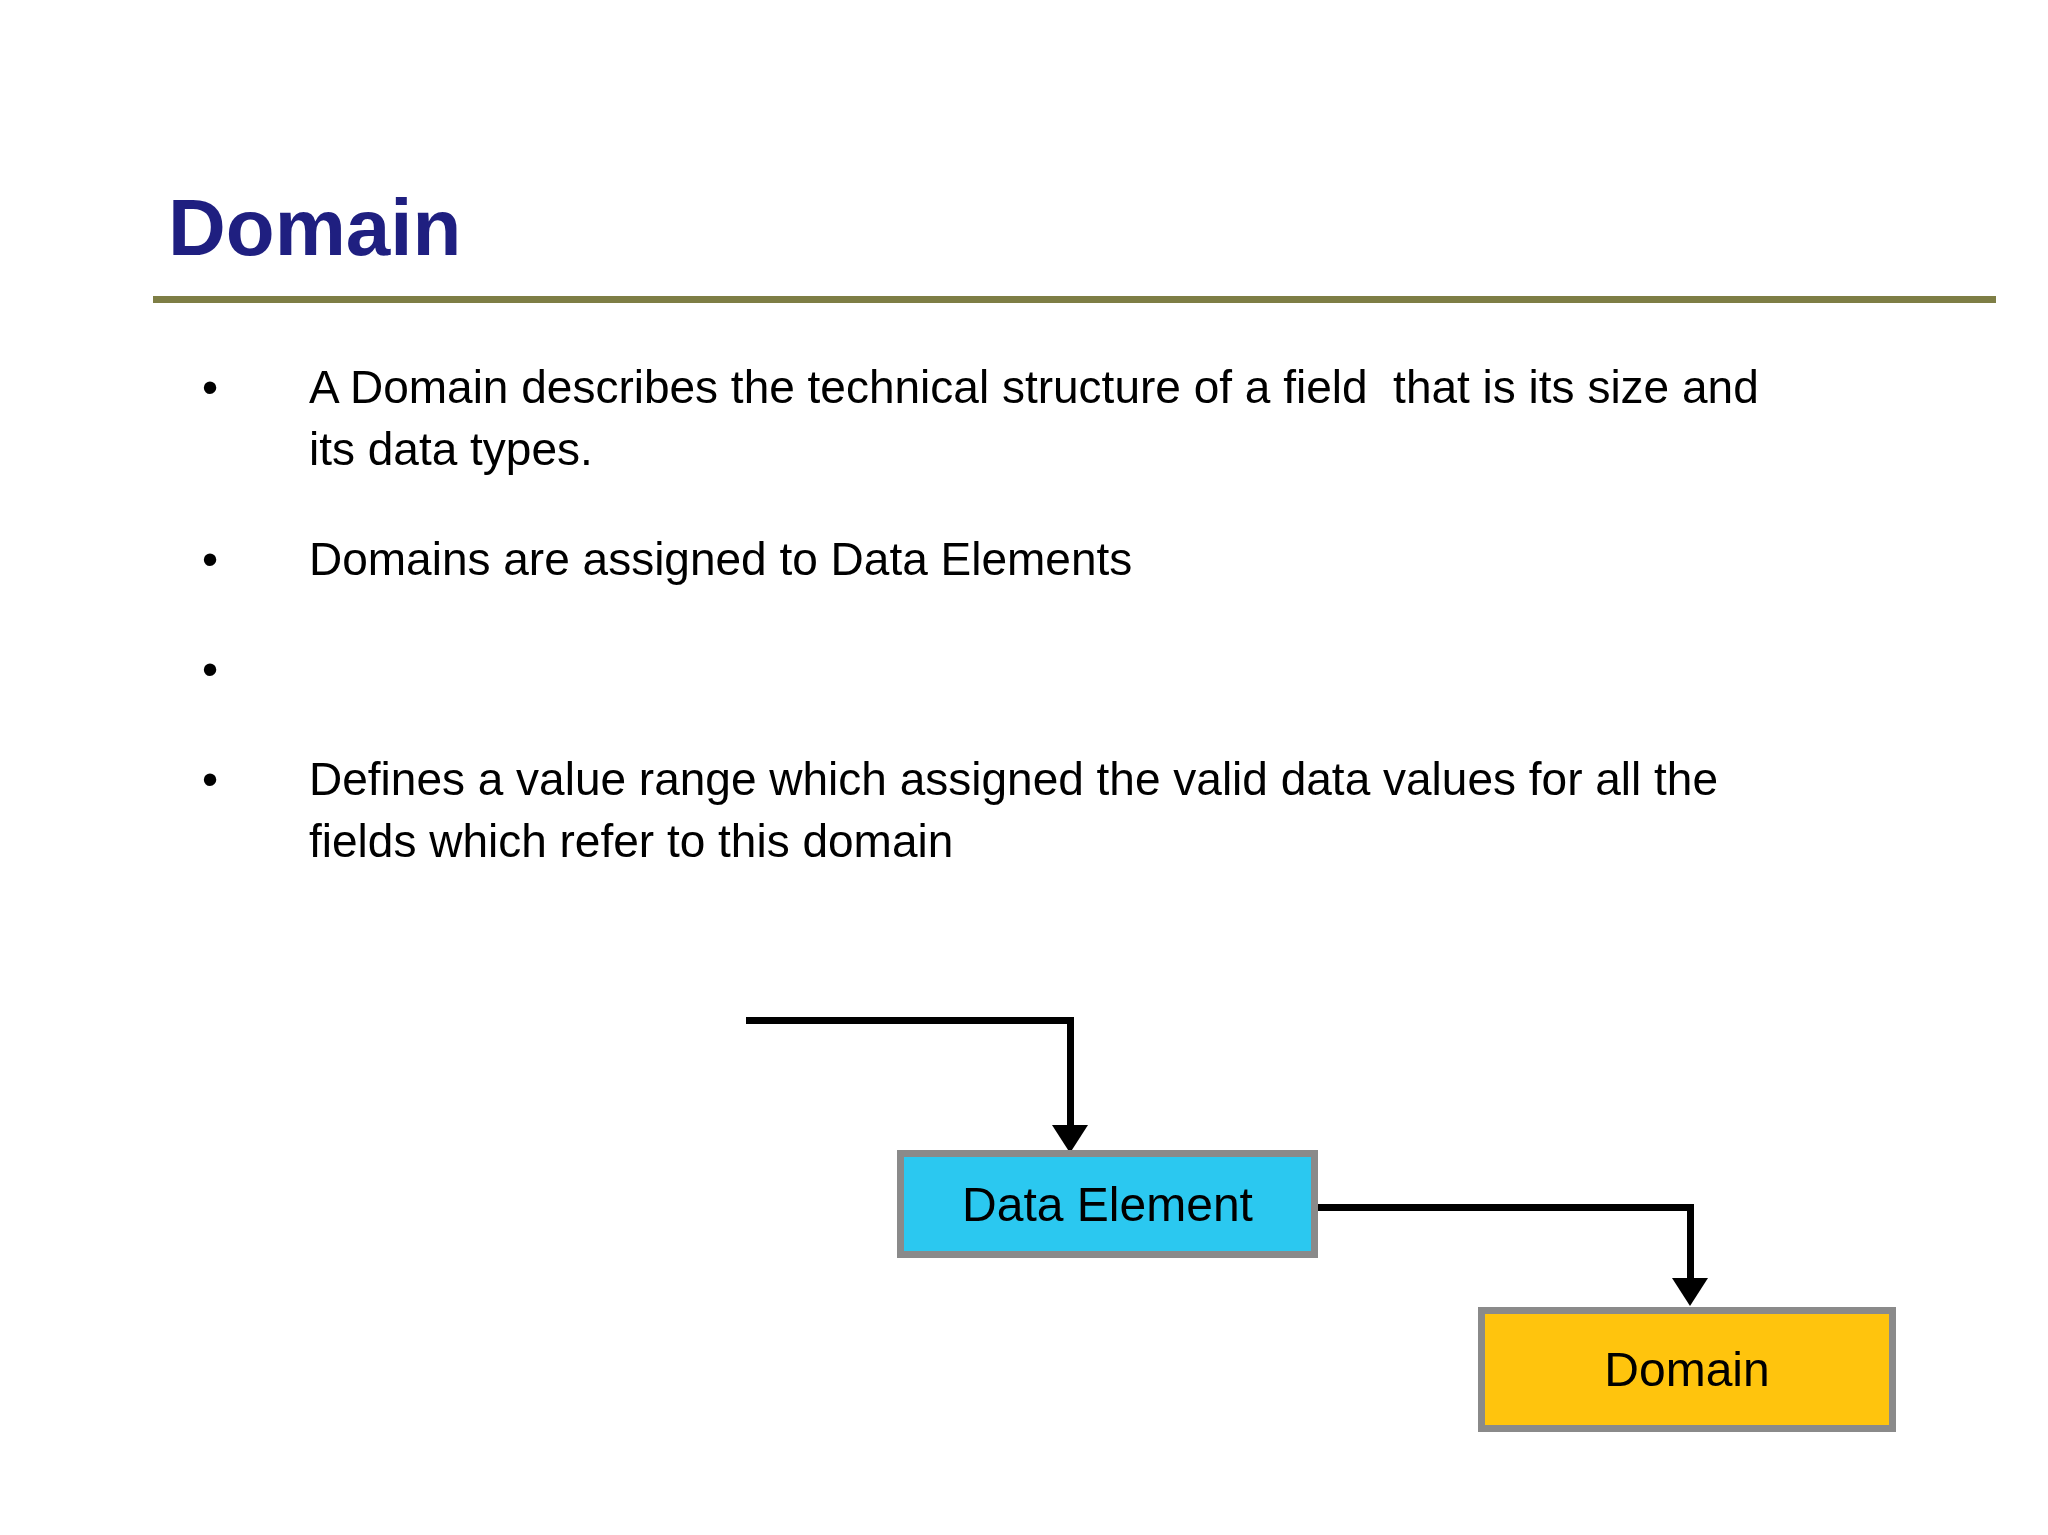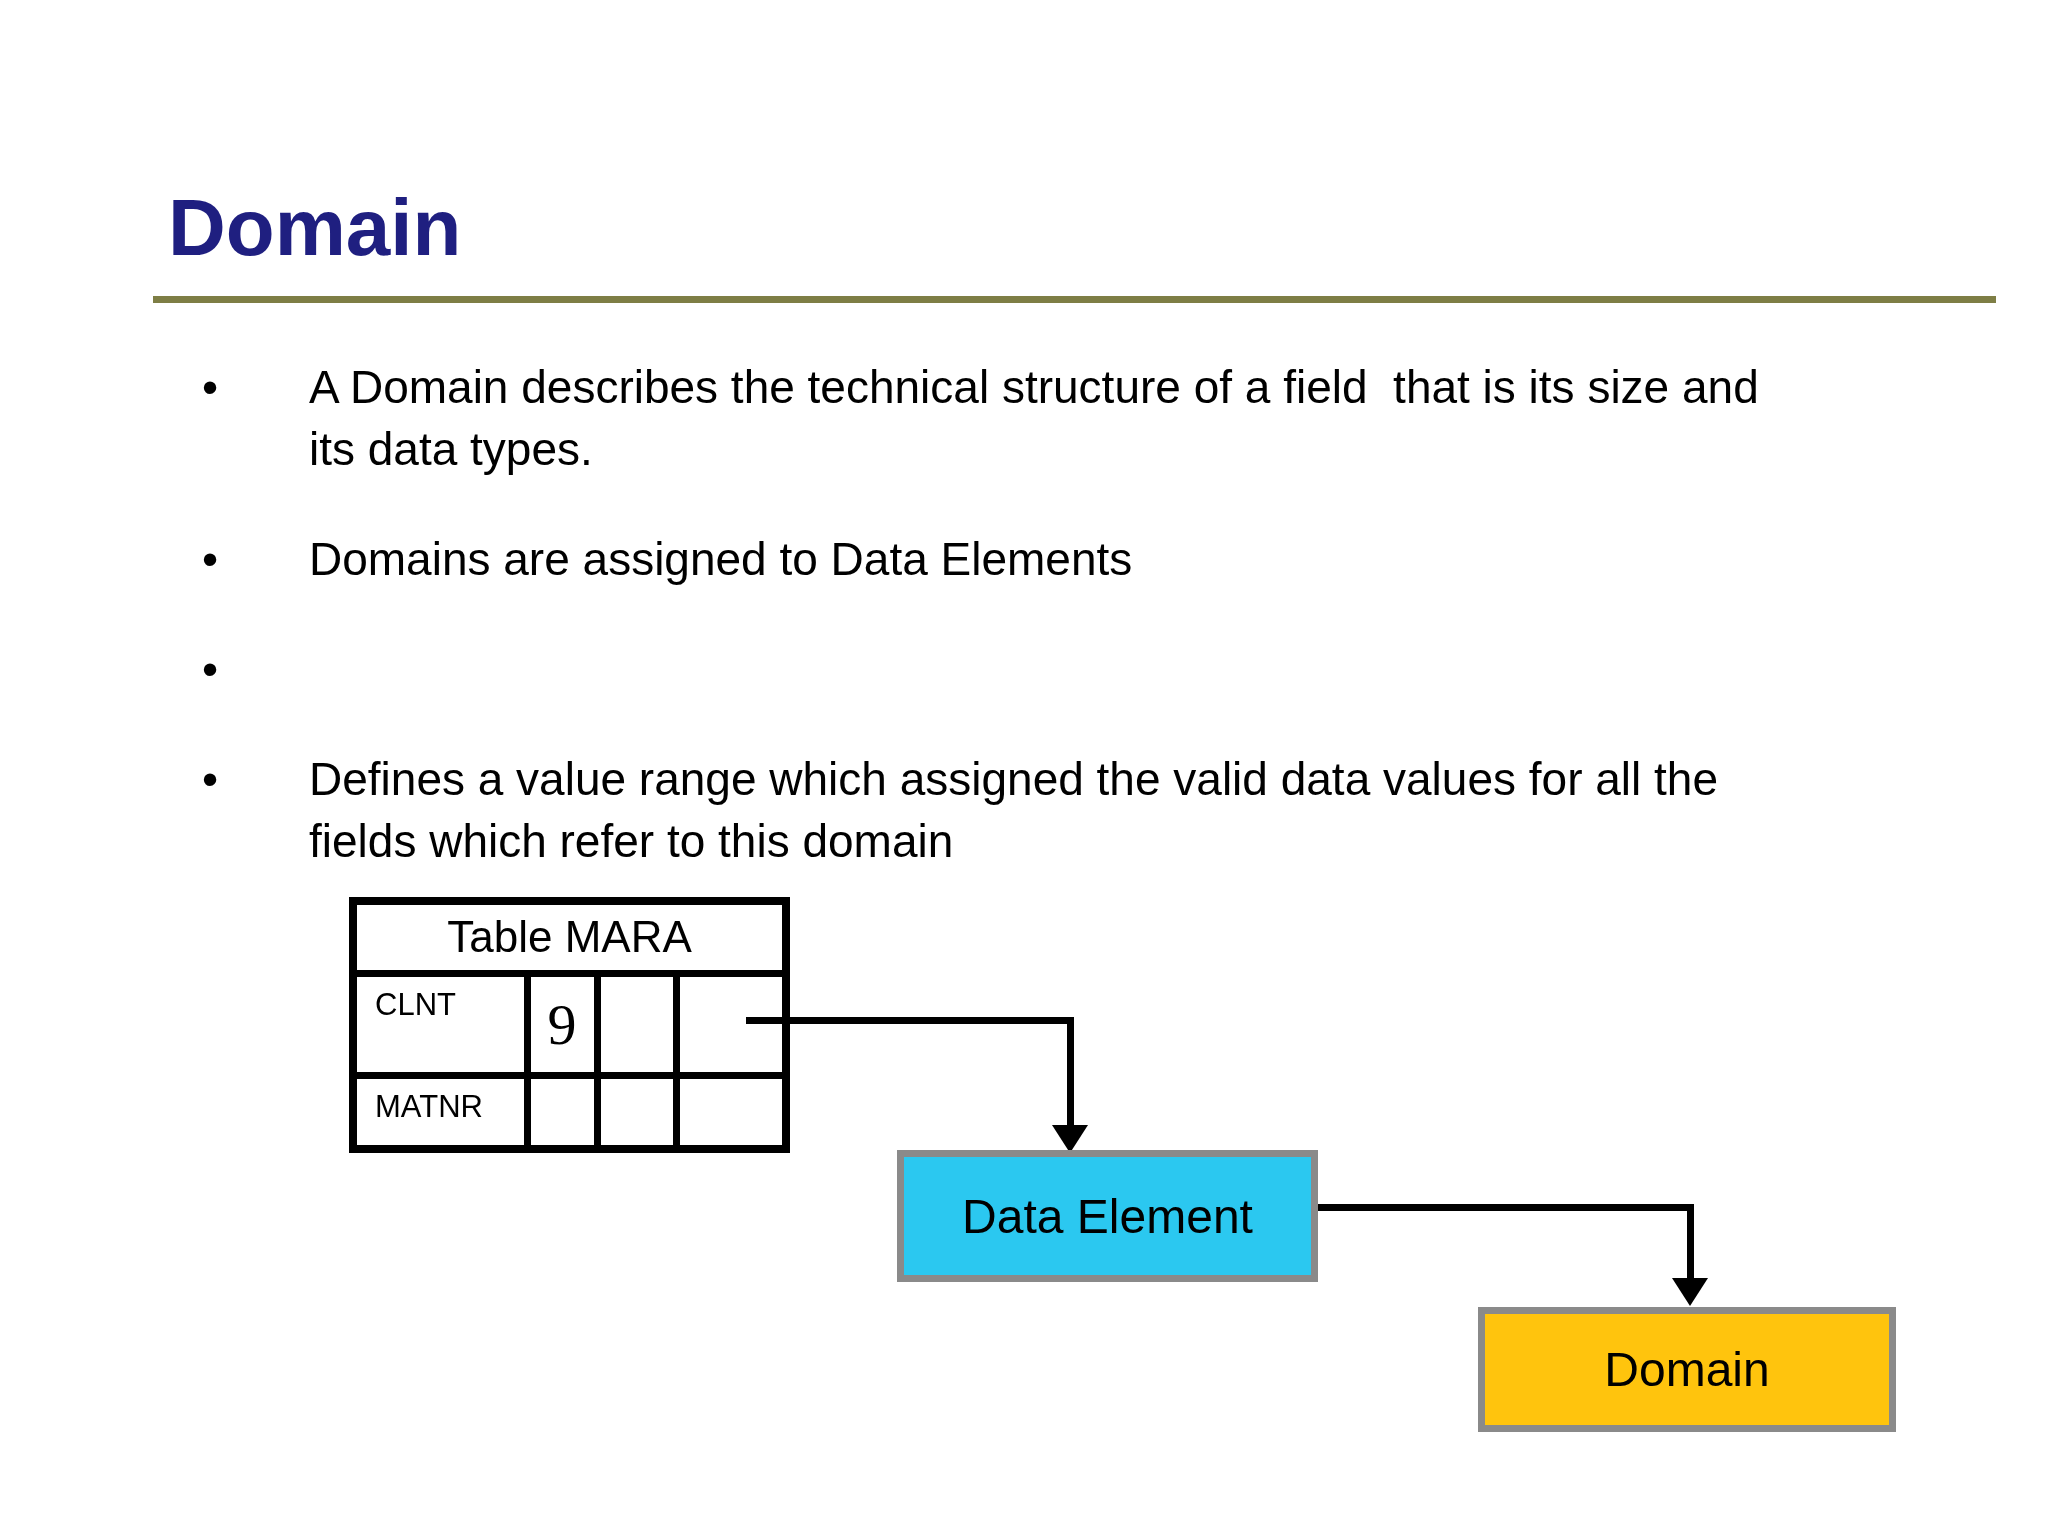--- a/index.html
+++ b/index.html
@@ -98,21 +98,21 @@
     position: absolute;
     border: 7px solid #8A8A8A;
     display: flex;
     align-items: center;
     justify-content: center;
     font-size: 48px;
     color: #000;
   }
   .node-data-element {
     left: 833px; top: 1086px;
-    width: 421px; height: 132px;
+    width: 421px; height: 108px;
     background: #2BC8F0;
   }
   .node-domain {
     left: 1414px; top: 1243px;
     width: 418px; height: 125px;
     background: #FFC40D;
   }
 </style>
 </head>
 <body>
@@ -136,45 +136,20 @@
   </div>
   <div class="bullet">
     <span class="bullet-marker">•</span>
     <span class="bullet-text">Defines a value range which assigned the valid data values for all the
 fields which refer to this domain</span>
   </div>
 </div>
 
 <div class="diagram">
 
-  <table class="mara-table">
-    <colgroup>
-      <col style="width:174px">
-      <col style="width:70px">
-      <col style="width:79px">
-      <col style="width:110px">
-    </colgroup>
-    <tbody>
-        <tr class="mara-header">
-      <td colspan="4">Table MARA</td>
-    </tr>
-    <tr>
-      <td class="mara-label">CLNT</td>
-      <td class="mara-cell">9</td>
-      <td class="mara-cell"></td>
-      <td class="mara-cell"></td>
-    </tr>
-    <tr>
-      <td class="mara-label">MATNR</td>
-      <td class="mara-cell"></td>
-      <td class="mara-cell"></td>
-      <td class="mara-cell"></td>
-    </tr>
-  </tbody>
-    </table>
 
   <div class="conn conn1-h"></div>
   <div class="conn conn1-v"></div>
   <div class="arrow-head conn1-head"></div>
 
   <div class="node node-data-element" style="background: rgb(43, 200, 240);">
     <span>Data Element</span>
   </div>
 
   <div class="conn conn2-h"></div>

